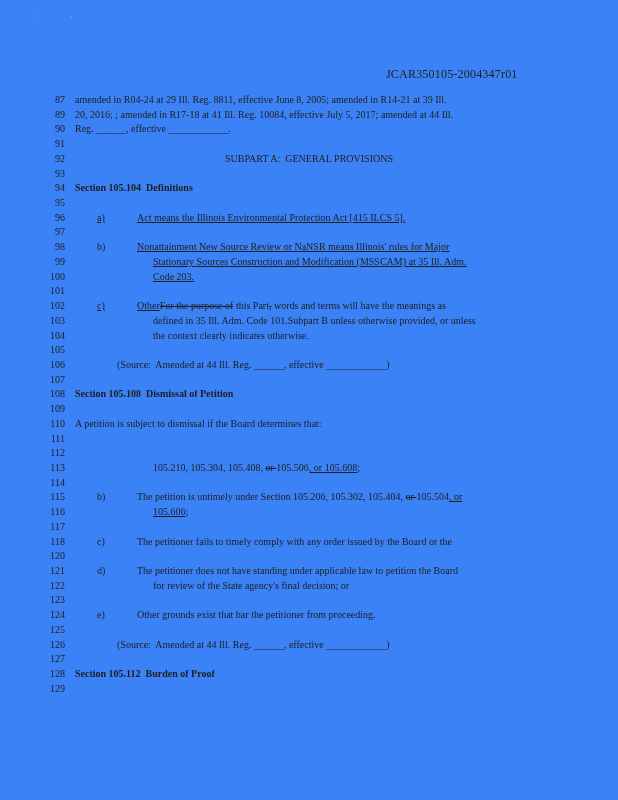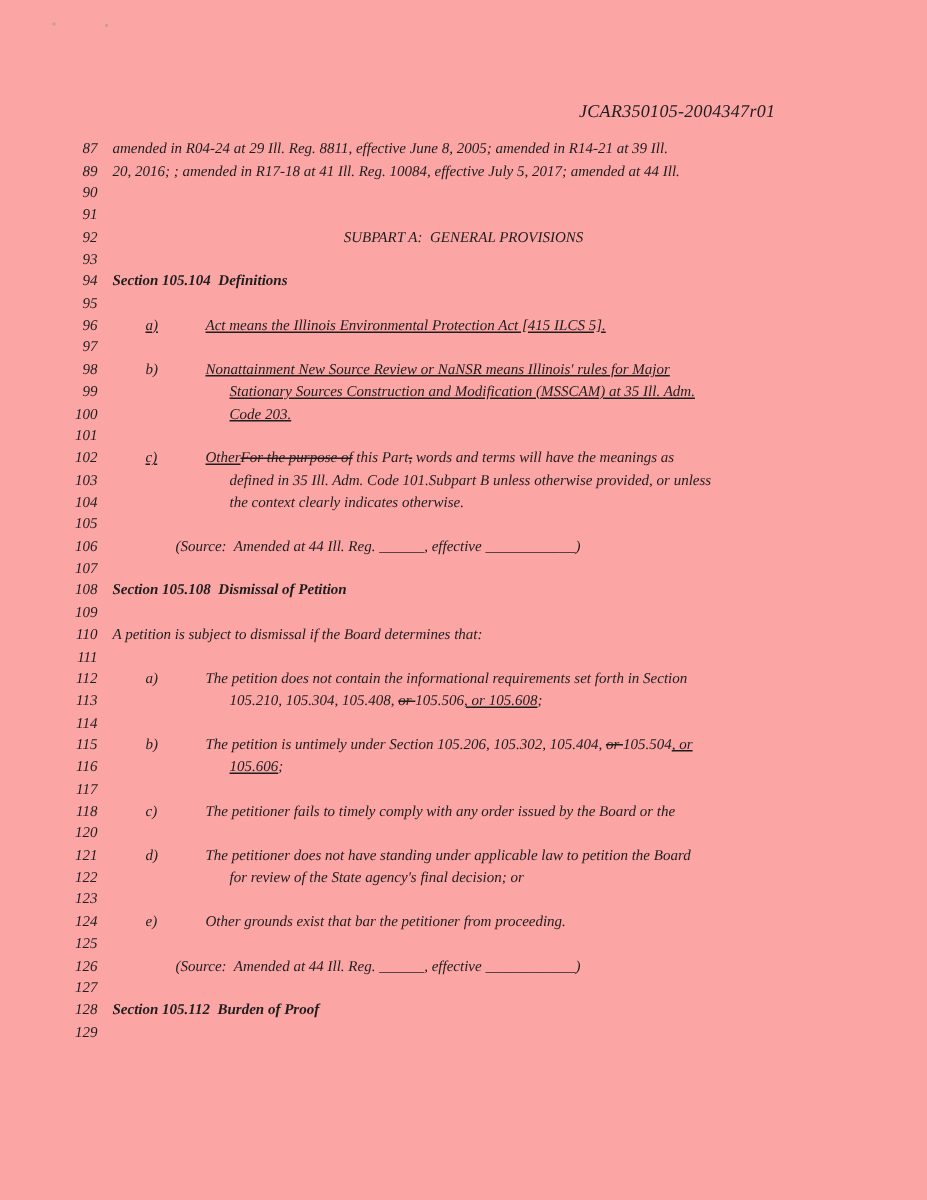--- a/index.html
+++ b/index.html
@@ -1,23 +1,22 @@
 <!DOCTYPE html>
 <html><head>
 <meta charset="utf-8">
 <style>
   html,body{margin:0;padding:0;}
   .page{
     position:relative;
     width:618px;height:800px;
-    background:#fca5a5;
+    background:#3b82f6;
     font-family:"Liberation Serif","DejaVu Serif",serif;
     color:#1e1e1e;
     overflow:hidden;
-    font-style:italic;
   }
   .doc-header{
     position:absolute;
     top:67px;left:386px;
     font-size:12px;
     letter-spacing:0.2px;
     white-space:pre;
   }
   .lines{
     position:absolute;
@@ -65,21 +64,21 @@
 </head>
 <body>
 
 <div class="page">
   <span class="artifact" style="left:35px;top:15px;width:2px;height:2px;"></span>
   <span class="artifact" style="left:70px;top:16px;width:2px;height:2px;"></span>
   <div class="doc-header">JCAR350105-2004347r01</div>
   <div class="lines">
       <div class="line"><span class="num">87</span><span class="text t-body"><span class="seg-p">amended in R04-24 at 29 Ill. Reg. 8811, effective June 8, 2005; amended in R14-21 at 39 Ill.</span></span></div>
       <div class="line"><span class="num">89</span><span class="text t-body"><span class="seg-p">20, 2016; ; amended in R17-18 at 41 Ill. Reg. 10084, effective July 5, 2017; amended at 44 Ill.</span></span></div>
-      <div class="line"><span class="num">90</span></div>
+      <div class="line"><span class="num">90</span><span class="text t-body"><span class="seg-p">Reg. ______, effective ____________.</span></span></div>
       <div class="line"><span class="num">91</span><span class="text t-body"></span></div>
       <div class="line"><span class="num">92</span><span class="text t-center"><span class="seg-p">SUBPART A:  GENERAL PROVISIONS</span></span></div>
       <div class="line"><span class="num">93</span><span class="text t-body"></span></div>
       <div class="line"><span class="num">94</span><span class="text t-body"><span class="seg-b">Section 105.104  Definitions</span></span></div>
       <div class="line"><span class="num">95</span><span class="text t-body"></span></div>
       <div class="line"><span class="num">96</span><span class="text t-letter"><span class="letter seg-u">a)</span><span class="seg-u">Act means the Illinois Environmental Protection Act [415 ILCS 5].</span></span></div>
       <div class="line"><span class="num">97</span><span class="text t-body"></span></div>
       <div class="line"><span class="num">98</span><span class="text t-letter"><span class="letter seg-p">b)</span><span class="seg-u">Nonattainment New Source Review or NaNSR means Illinois' rules for Major</span></span></div>
       <div class="line"><span class="num">99</span><span class="text t-cont"><span class="seg-u">Stationary Sources Construction and Modification (MSSCAM) at 35 Ill. Adm.</span></span></div>
       <div class="line"><span class="num">100</span><span class="text t-cont"><span class="seg-u">Code 203.</span></span></div>
@@ -87,21 +86,21 @@
       <div class="line"><span class="num">102</span><span class="text t-letter"><span class="letter seg-u">c)</span><span class="seg-u">Other</span><span class="seg-s">For the purpose of</span><span class="seg-p"> this Part</span><span class="seg-s">,</span><span class="seg-p"> words and terms will have the meanings as</span></span></div>
       <div class="line"><span class="num">103</span><span class="text t-cont"><span class="seg-p">defined in 35 Ill. Adm. Code 101.Subpart B unless otherwise provided, or unless</span></span></div>
       <div class="line"><span class="num">104</span><span class="text t-cont"><span class="seg-p">the context clearly indicates otherwise.</span></span></div>
       <div class="line"><span class="num">105</span><span class="text t-body"></span></div>
       <div class="line"><span class="num">106</span><span class="text t-source"><span class="seg-p">(Source:  Amended at 44 Ill. Reg. ______, effective ____________)</span></span></div>
       <div class="line"><span class="num">107</span><span class="text t-body"></span></div>
       <div class="line"><span class="num">108</span><span class="text t-body"><span class="seg-b">Section 105.108  Dismissal of Petition</span></span></div>
       <div class="line"><span class="num">109</span><span class="text t-body"></span></div>
       <div class="line"><span class="num">110</span><span class="text t-body"><span class="seg-p">A petition is subject to dismissal if the Board determines that:</span></span></div>
       <div class="line"><span class="num">111</span><span class="text t-body"></span></div>
-      <div class="line"><span class="num">112</span><span class="text t-letter"><span class="letter seg-p">a)</span><span class="seg-p">The petition does not contain the informational requirements set forth in Section</span></span></div>
+      <div class="line"><span class="num">112</span></div>
       <div class="line"><span class="num">113</span><span class="text t-cont"><span class="seg-p">105.210, 105.304, 105.408, </span><span class="seg-s">or </span><span class="seg-p">105.506</span><span class="seg-u">, or 105.608</span><span class="seg-p">;</span></span></div>
       <div class="line"><span class="num">114</span><span class="text t-body"></span></div>
       <div class="line"><span class="num">115</span><span class="text t-letter"><span class="letter seg-p">b)</span><span class="seg-p">The petition is untimely under Section 105.206, 105.302, 105.404, </span><span class="seg-s">or </span><span class="seg-p">105.504</span><span class="seg-u">, or</span></span></div>
       <div class="line"><span class="num">116</span><span class="text t-cont"><span class="seg-u">105.606</span><span class="seg-p">;</span></span></div>
       <div class="line"><span class="num">117</span><span class="text t-body"></span></div>
       <div class="line"><span class="num">118</span><span class="text t-letter"><span class="letter seg-p">c)</span><span class="seg-p">The petitioner fails to timely comply with any order issued by the Board or the</span></span></div>
       <div class="line"><span class="num">120</span><span class="text t-body"></span></div>
       <div class="line"><span class="num">121</span><span class="text t-letter"><span class="letter seg-p">d)</span><span class="seg-p">The petitioner does not have standing under applicable law to petition the Board</span></span></div>
       <div class="line"><span class="num">122</span><span class="text t-cont"><span class="seg-p">for review of the State agency's final decision; or</span></span></div>
       <div class="line"><span class="num">123</span><span class="text t-body"></span></div>

